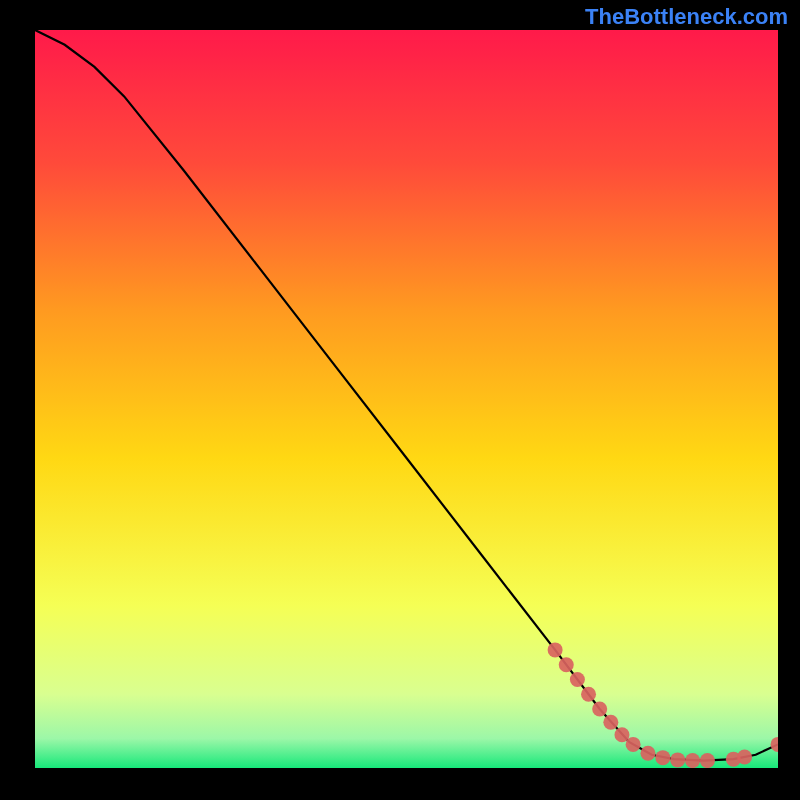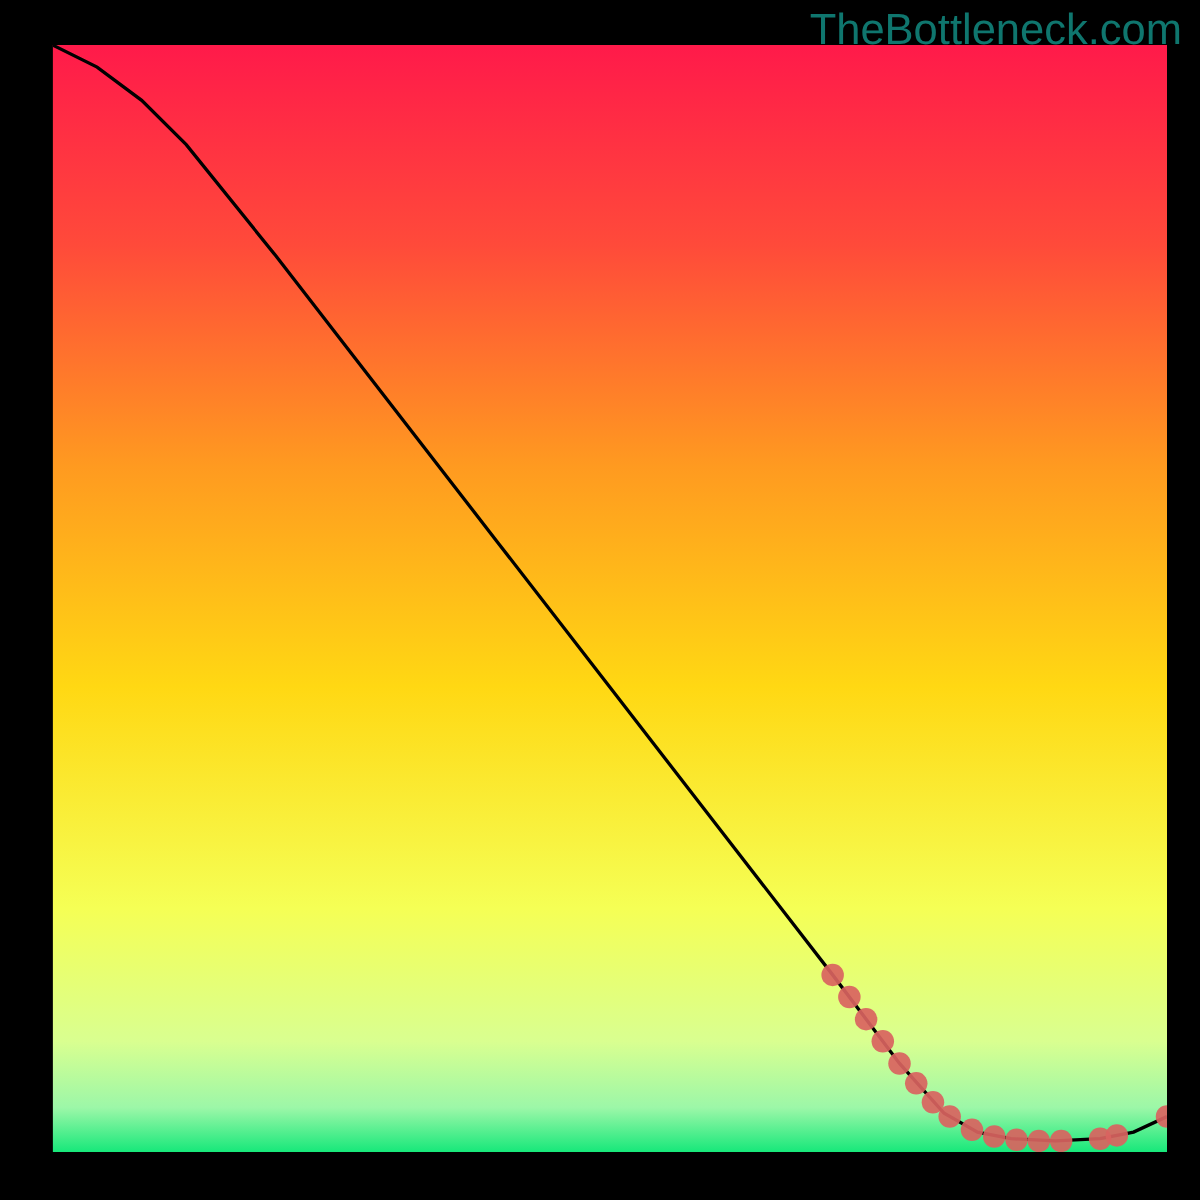--- a/index.html
+++ b/index.html
@@ -8,23 +8,23 @@
     background: #000;
     width: 800px;
     height: 800px;
     position: relative;
     font-family: Arial, sans-serif;
   }
   .watermark {
     position: absolute;
     top: 4px;
     right: 12px;
-    color: #0f766e;
-    font-size: 29px;
-    font-weight: 400;
+    color: #3b82f6;
+    font-size: 22px;
+    font-weight: 700;
     z-index: 10;
   }
   .plot-area {
     position: absolute;
     left: 35px;
     top: 30px;
     width: 743px;
     height: 738px;
     overflow: hidden;
   }

